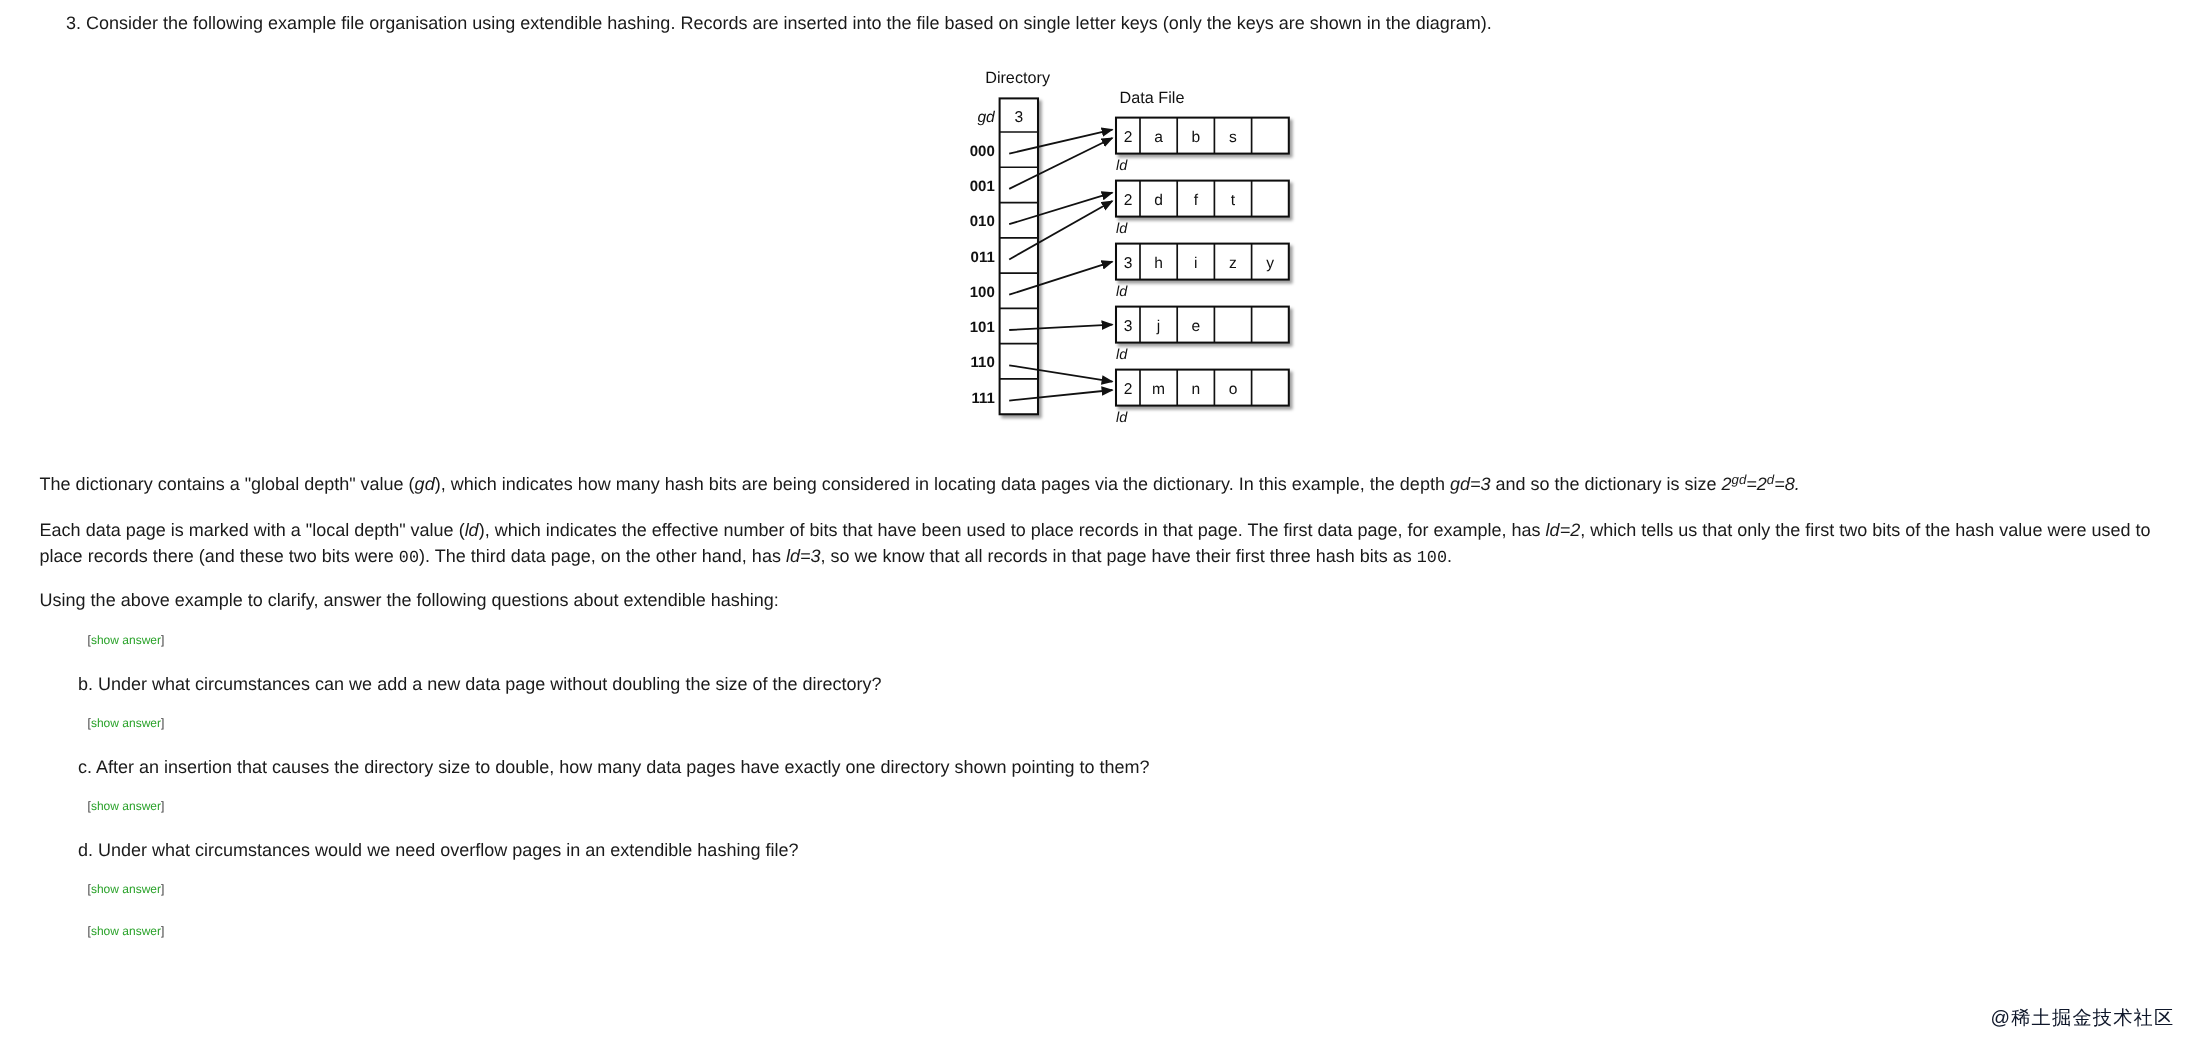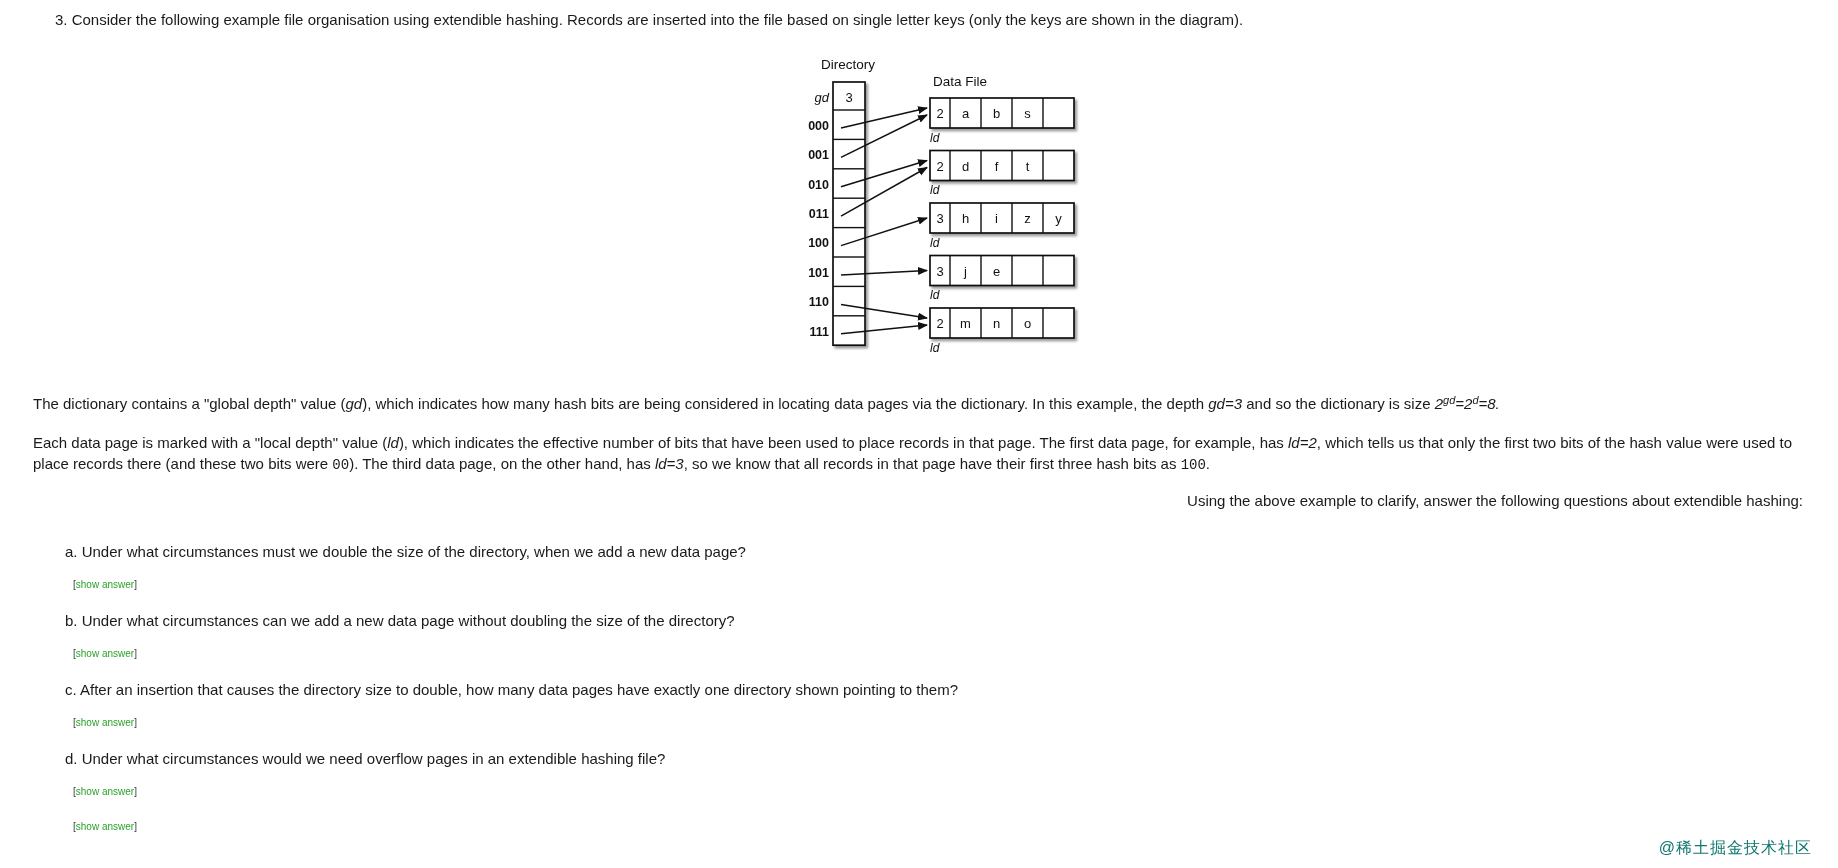--- a/index.html
+++ b/index.html
@@ -6,21 +6,21 @@
   body{
     width:1838px;height:868px;position:relative;overflow:hidden;
     font-family:"Liberation Sans","DejaVu Sans",sans-serif;
     color:#1a1a1a;
   }
   .title{position:absolute;left:14px;top:10px;right:20px;font-size:15px;line-height:20px;margin-left:41px;}
   .diagram{position:absolute;left:790px;top:45px;}
   .main{position:absolute;left:33px;top:393px;width:1770px;font-size:15px;line-height:21px;}
   .para{margin:0 0 16px 0;}
   .p2{margin-bottom:14px;}
-  .p3{margin-bottom:30px;text-align:right;}
+  .p3{margin-bottom:14px;}
   .seg-n{}
   .seg-i{font-style:italic;}
   .seg-sup{font-style:italic;font-size:11px;position:relative;top:-5.5px;}
   .seg-mono{font-family:Liberation Mono, monospace;font-size:14px;}
   .qblock{margin:0;}
   .qline{margin:0 0 0 32px;}
   .sa-row{margin:13px 0 18px 40px;line-height:15px;}
   .sa{font-size:10px;cursor:pointer;text-decoration:none;}
   .sa .br{color:#3c3c3c;}
   .sa .sa-label{color:var(--link-green,#2aa22a);}
@@ -123,21 +123,20 @@
       <line x1="51" y1="259.4" x2="137" y2="273" stroke="#111111" stroke-width="1.5" marker-end="url(#ah)"></line>
       <line x1="51" y1="288.79999999999995" x2="137" y2="280" stroke="#111111" stroke-width="1.5" marker-end="url(#ah)"></line>
     </svg>
 
   <div class="main">
     <p class="para p1"><span class="seg-n">The dictionary contains a "global depth" value (</span><span class="seg-i">gd</span><span class="seg-n">), which indicates how many hash bits are being considered in locating data pages via the dictionary. In this example, the depth </span><span class="seg-i">gd=3</span><span class="seg-n"> and so the dictionary is size </span><span class="seg-i">2</span><span class="seg-sup">gd</span><span class="seg-i">=2</span><span class="seg-sup">d</span><span class="seg-i">=8.</span></p>
     <p class="para p2"><span class="seg-n">Each data page is marked with a "local depth" value (</span><span class="seg-i">ld</span><span class="seg-n">), which indicates the effective number of bits that have been used to place records in that page. The first data page, for example, has </span><span class="seg-i">ld=2</span><span class="seg-n">, which tells us that only the first two bits of the hash value were used to place records there (and these two bits were </span><span class="seg-mono">00</span><span class="seg-n">). The third data page, on the other hand, has </span><span class="seg-i">ld=3</span><span class="seg-n">, so we know that all records in that page have their first three hash bits as </span><span class="seg-mono">100</span><span class="seg-n">.</span></p>
     <p class="para p3"><span class="seg-n">Using the above example to clarify, answer the following questions about extendible hashing:</span></p>
     <div id="qlist">
   <div class="qblock">
-    <div class="qline"><span>a.</span><span> Under what circumstances must we double the size of the directory, when we add a new data page?</span></div>
     <div class="sa-row"><span class="sa"><span class="br">[</span><span class="sa-label">show answer</span><span class="br">]</span></span></div>
   </div>
 
   <div class="qblock">
     <div class="qline"><span>b.</span><span> Under what circumstances can we add a new data page without doubling the size of the directory?</span></div>
     <div class="sa-row"><span class="sa"><span class="br">[</span><span class="sa-label">show answer</span><span class="br">]</span></span></div>
   </div>
 
   <div class="qblock">
     <div class="qline"><span>c.</span><span> After an insertion that causes the directory size to double, how many data pages have exactly one directory shown pointing to them?</span></div>
@@ -148,14 +147,14 @@
     <div class="qline"><span>d.</span><span> Under what circumstances would we need overflow pages in an extendible hashing file?</span></div>
     <div class="sa-row"><span class="sa"><span class="br">[</span><span class="sa-label">show answer</span><span class="br">]</span></span></div>
   </div>
 
   <div class="qblock">
     <div class="sa-row"><span class="sa"><span class="br">[</span><span class="sa-label">show answer</span><span class="br">]</span></span></div>
   </div>
 </div>
   </div>
 
-  <div class="watermark" style="color: #0f766e;">@稀土掘金技术社区</div>
+  <div class="watermark" style="color: #0f172a;">@稀土掘金技术社区</div>
 </div>
 
 </body></html>

